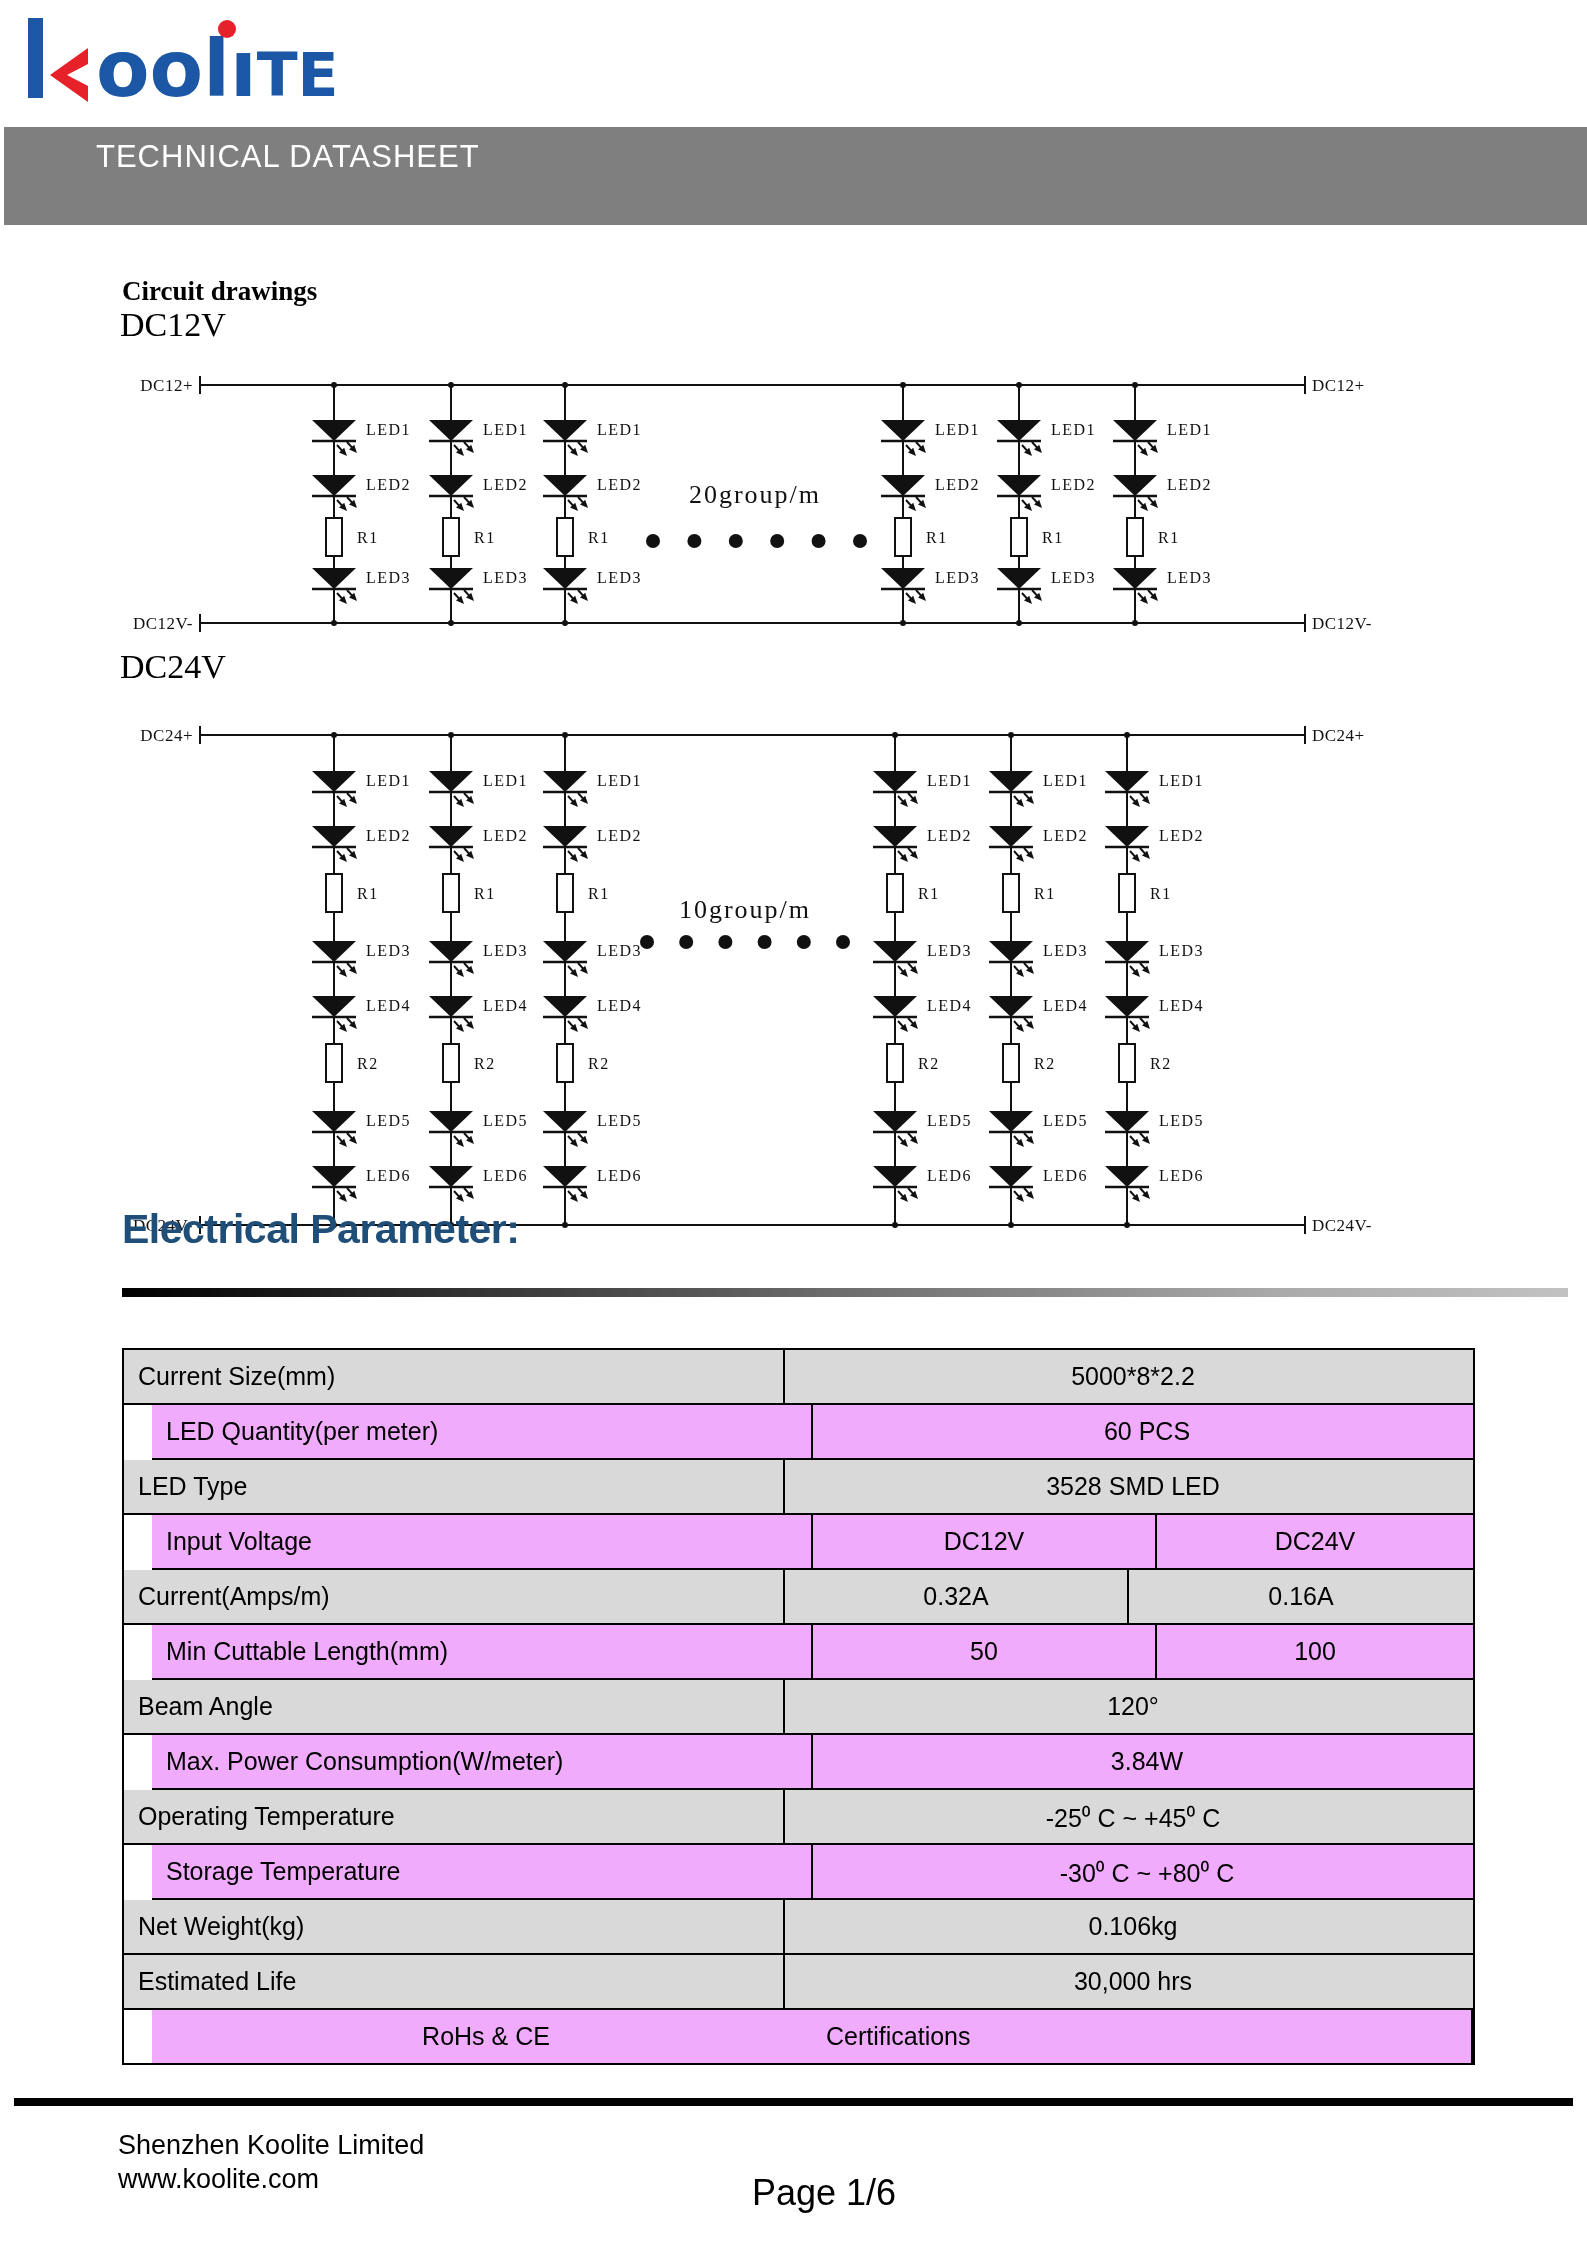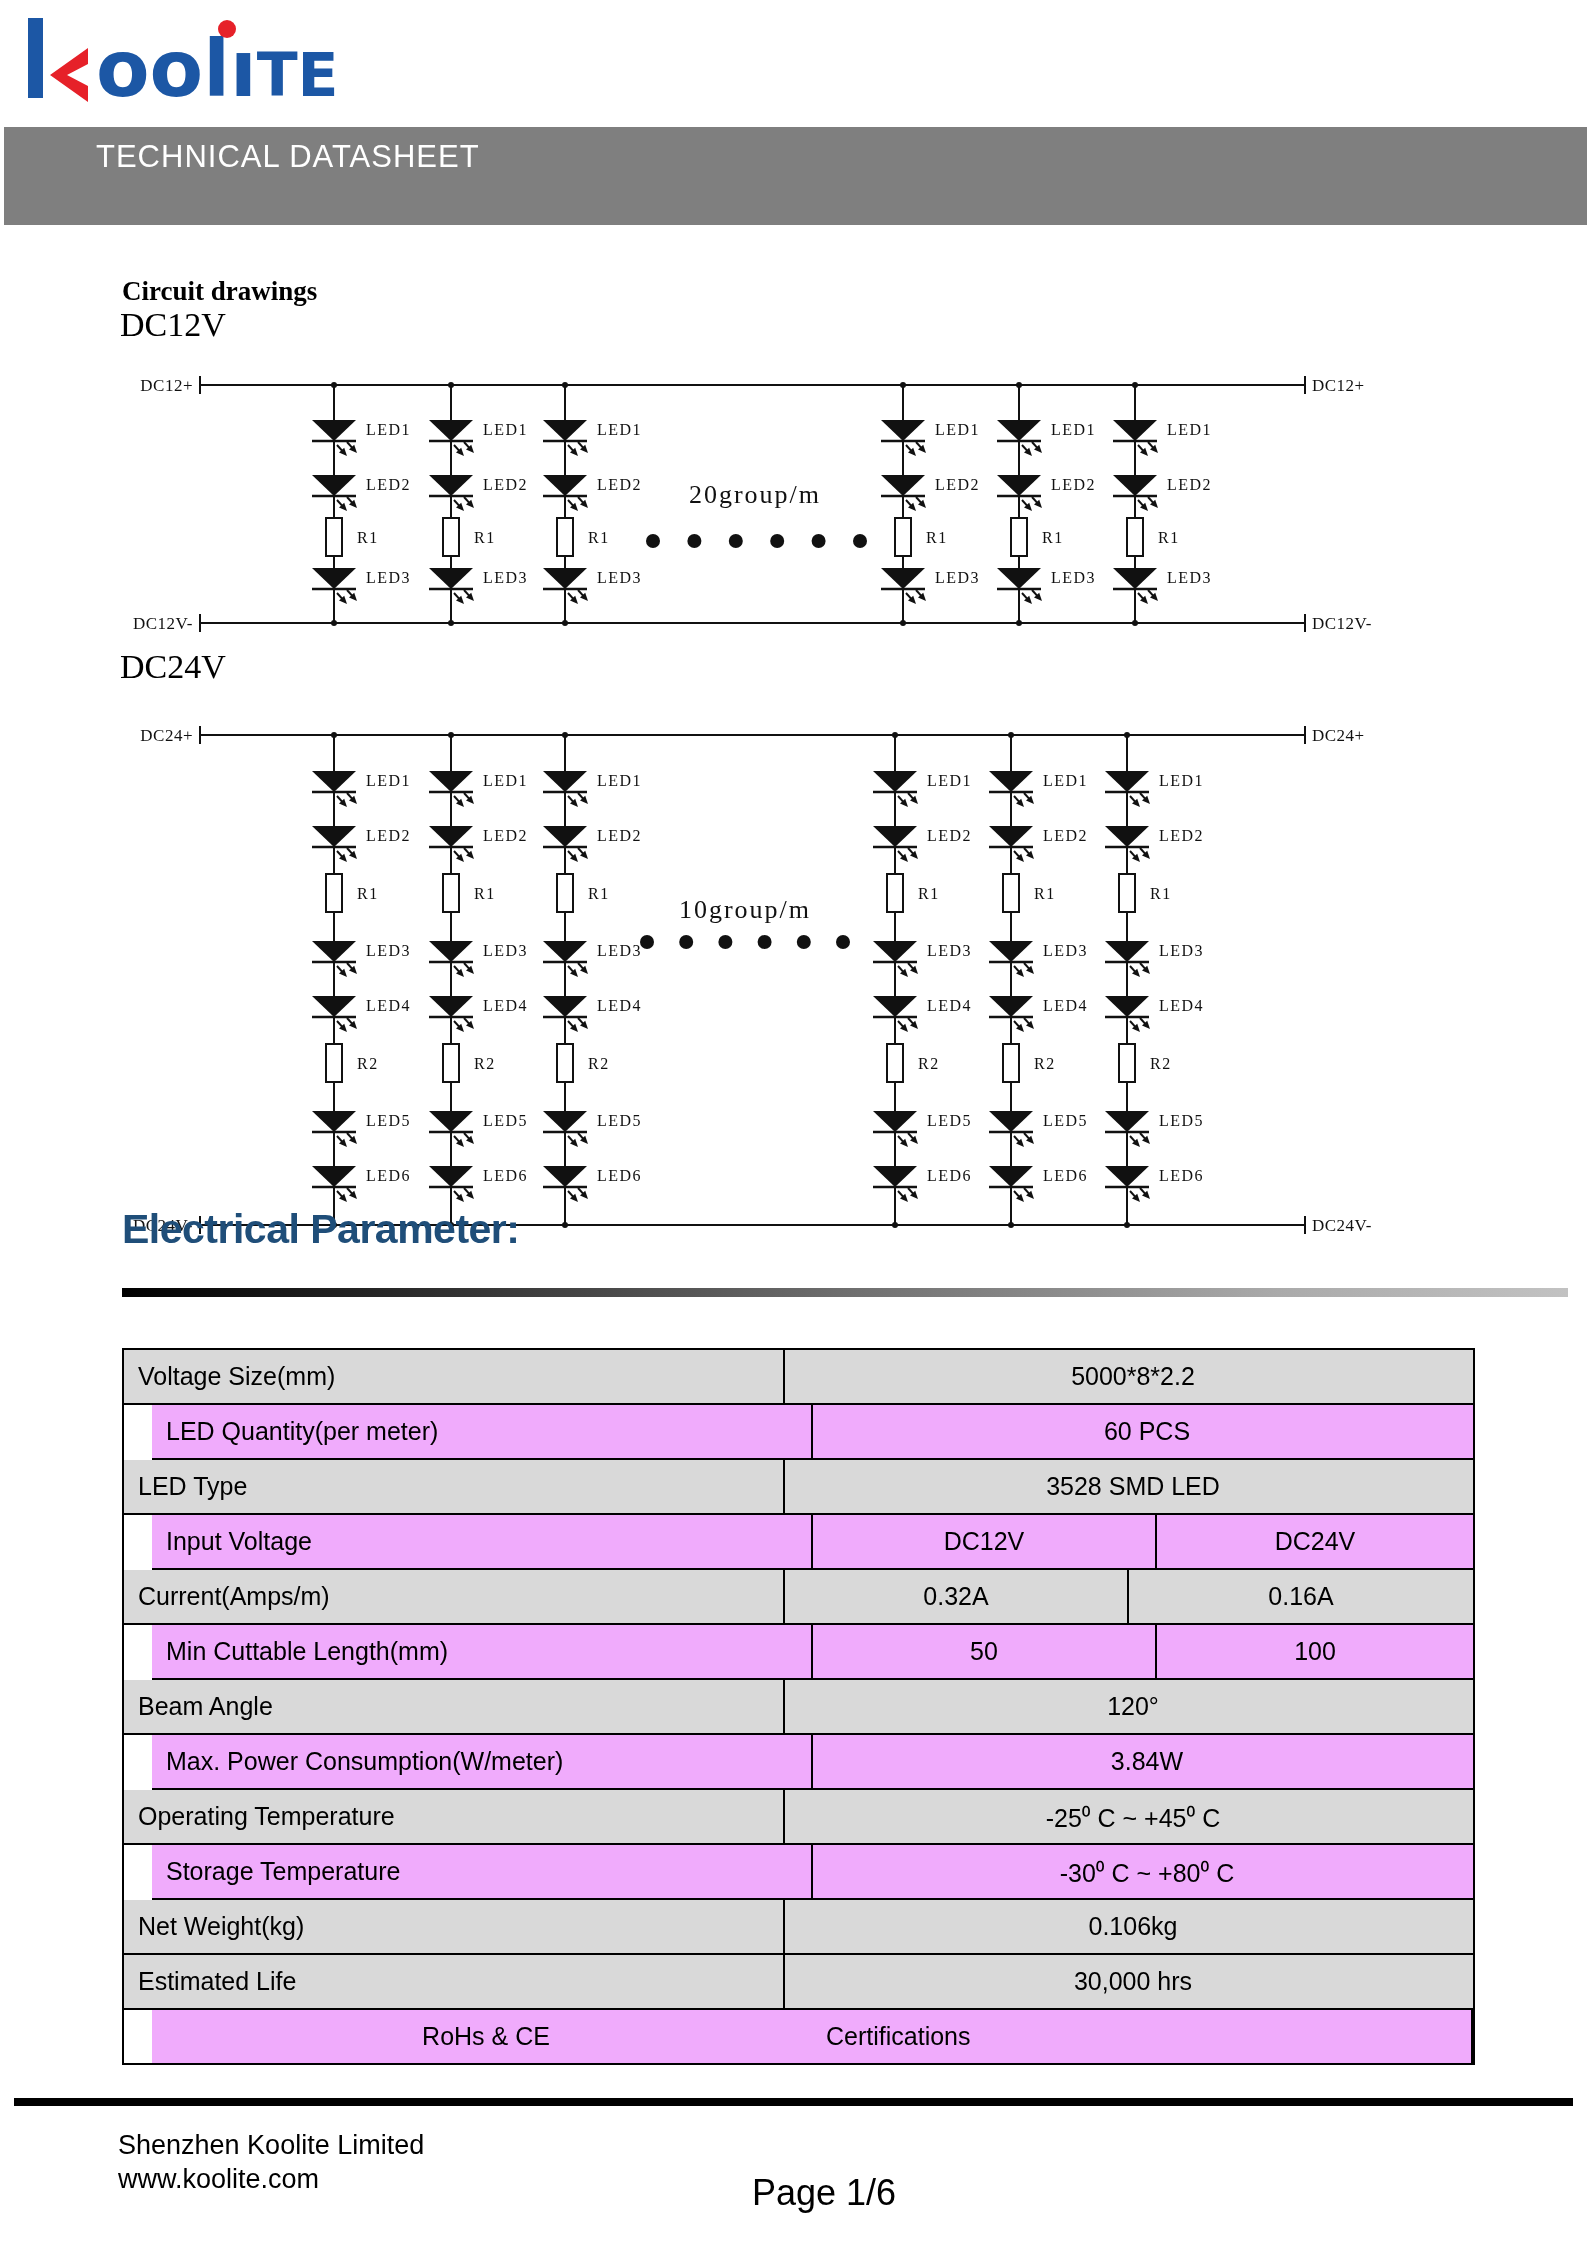--- a/index.html
+++ b/index.html
@@ -718,21 +718,21 @@
       <circle cx="630.4" cy="229" r="7" fill="#111"></circle>
       <circle cx="669.6" cy="229" r="7" fill="#111"></circle>
       <circle cx="708.8" cy="229" r="7" fill="#111"></circle>
       <circle cx="748" cy="229" r="7" fill="#111"></circle>
     </svg>
 
   <div class="h-elec">Electrical Parameter:</div>
   <div class="grad"></div>
   <div class="ptable">
       <div class="trow shade-gray">
-        <div class="tcell tlabel">Voltage Size(mm)</div>
+        <div class="tcell tlabel">Current Size(mm)</div>
         <div class="tcell tfull">5000*8*2.2</div>
       </div>
       <div class="trow shade-light">
         <div class="tcell tlabel">LED Quantity(per meter)</div>
         <div class="tcell tfull">60 PCS</div>
       </div>
       <div class="trow shade-gray">
         <div class="tcell tlabel">LED Type</div>
         <div class="tcell tfull">3528 SMD LED</div>
       </div>

